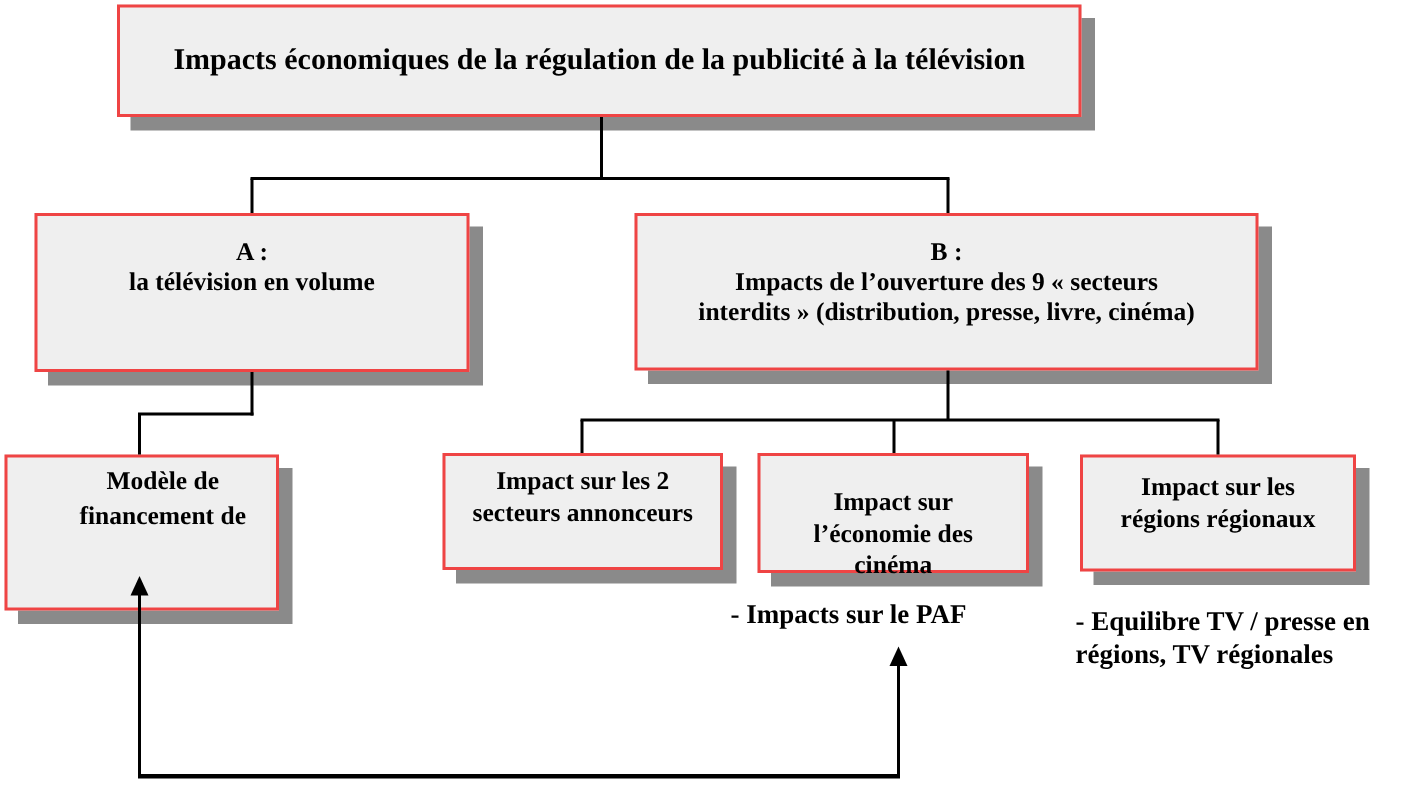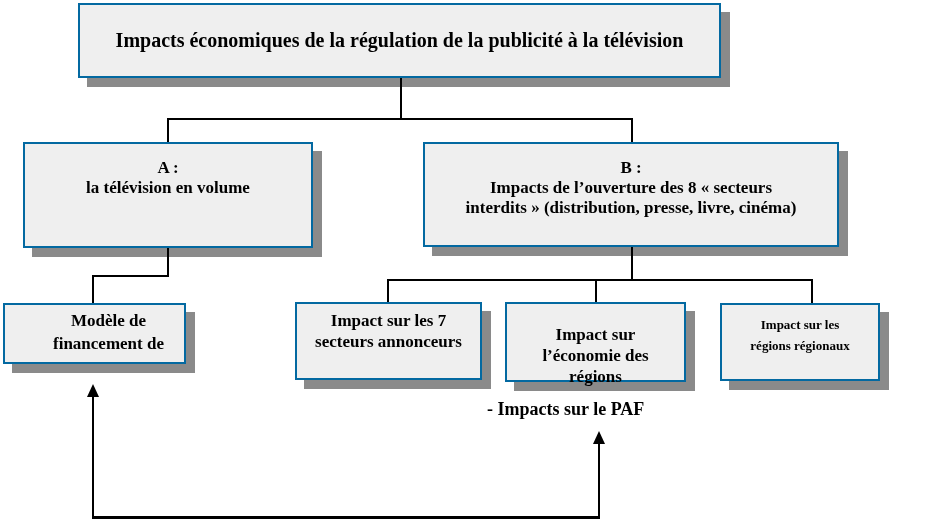--- a/index.html
+++ b/index.html
@@ -13,21 +13,21 @@
     height: 524px;
     background: #ffffff;
     overflow: hidden;
     font-family: "Liberation Serif", serif;
     color: #000000;
   }
   .box {
     position: absolute;
     box-sizing: border-box;
     background: #efefef;
-    border: 2px solid #0369a1;
+    border: 2px solid #ef4444;
     box-shadow: 9px 9px 0 0 #8a8a8a;
     font-weight: bold;
     text-align: center;
     display: flex;
     flex-direction: column;
     align-items: center;
   }
   .box .line { width: 100%; }
   #title-box {
     left: 78px; top: 3px; width: 643px; height: 75px;
@@ -39,38 +39,38 @@
     left: 23px; top: 142px; width: 290px; height: 106px;
     font-size: 17px; line-height: 20px;
     padding-top: 14px;
   }
   #box-b {
     left: 423px; top: 142px; width: 416px; height: 105px;
     font-size: 17px; line-height: 20px;
     padding-top: 14px;
   }
   #box-model {
-    left: 3px; top: 303px; width: 183px; height: 61px;
+    left: 3px; top: 303px; width: 183px; height: 104px;
     font-size: 17px; line-height: 23px;
     padding-top: 4px;
     padding-left: 28px;
   }
   #box-sectors {
     left: 295px; top: 302px; width: 187px; height: 78px;
     font-size: 17px; line-height: 21px;
     padding-top: 6px;
   }
   #box-media-economy {
     left: 505px; top: 302px; width: 181px; height: 80px;
     font-size: 17px; line-height: 21px;
     padding-top: 20px;
   }
   #box-regional-media {
-    left: 720px; top: 303px; width: 160px; height: 78px;
-    font-size: 13px; line-height: 21px;
+    left: 720px; top: 303px; width: 184px; height: 78px;
+    font-size: 17px; line-height: 21px;
     padding-top: 9px;
   }
   .conn {
     position: absolute;
     background: #000000;
   }
   .arrow-up {
     position: absolute;
     width: 0;
     height: 0;
@@ -95,38 +95,38 @@
     <div class="line">Impacts économiques de la régulation de la publicité à la télévision</div>
   </div>
 
   <div class="box" id="box-a">
     <div class="line">A :</div>
     <div class="line">la télévision en volume</div>
   </div>
 
   <div class="box" id="box-b">
     <div class="line">B :</div>
-    <div class="line">Impacts de l’ouverture des 8 « secteurs</div>
+    <div class="line">Impacts de l’ouverture des 9 « secteurs</div>
     <div class="line">interdits » (distribution, presse, livre, cinéma)</div>
   </div>
 
   <div class="box" id="box-model">
     <div class="line">Modèle de</div>
     <div class="line">financement de</div>
   </div>
 
   <div class="box" id="box-sectors">
-    <div class="line">Impact sur les 7</div>
+    <div class="line">Impact sur les 2</div>
     <div class="line">secteurs annonceurs</div>
   </div>
 
   <div class="box" id="box-media-economy">
     <div class="line">Impact sur</div>
     <div class="line">l’économie des</div>
-    <div class="line">régions</div>
+    <div class="line">cinéma</div>
   </div>
 
   <div class="box" id="box-regional-media">
     <div class="line">Impact sur les</div>
     <div class="line">régions régionaux</div>
   </div>
 
   <div class="conn" style="left:400px; top:78px; width:2px; height:41px;"></div>
   <div class="conn" style="left:167px; top:118px; width:466px; height:2px;"></div>
   <div class="conn" style="left:167px; top:119px; width:2px; height:23px;"></div>
@@ -142,14 +142,18 @@
   <div class="conn" style="left:595px; top:280px; width:2px; height:22px;"></div>
   <div class="conn" style="left:811px; top:280px; width:2px; height:23px;"></div>
 
   <div class="arrow-up" style="left:87px; top:384px;"></div>
   <div class="conn" style="left:92px; top:394px; width:2px; height:124px;"></div>
   <div class="conn" style="left:92px; top:516px; width:508px; height:3px;"></div>
   <div class="conn" style="left:598px; top:441px; width:2px; height:77px;"></div>
   <div class="arrow-up" style="left:593px; top:431px;"></div>
 
   <div class="note" style="left:487px; top:398px;">- Impacts sur le PAF</div>
+  <div class="note" style="left:717px; top:403px;">
+    <div>- Equilibre TV / presse en</div>
+    <div>régions, TV régionales</div>
+  </div>
 
 </div>
 
 </body></html>

